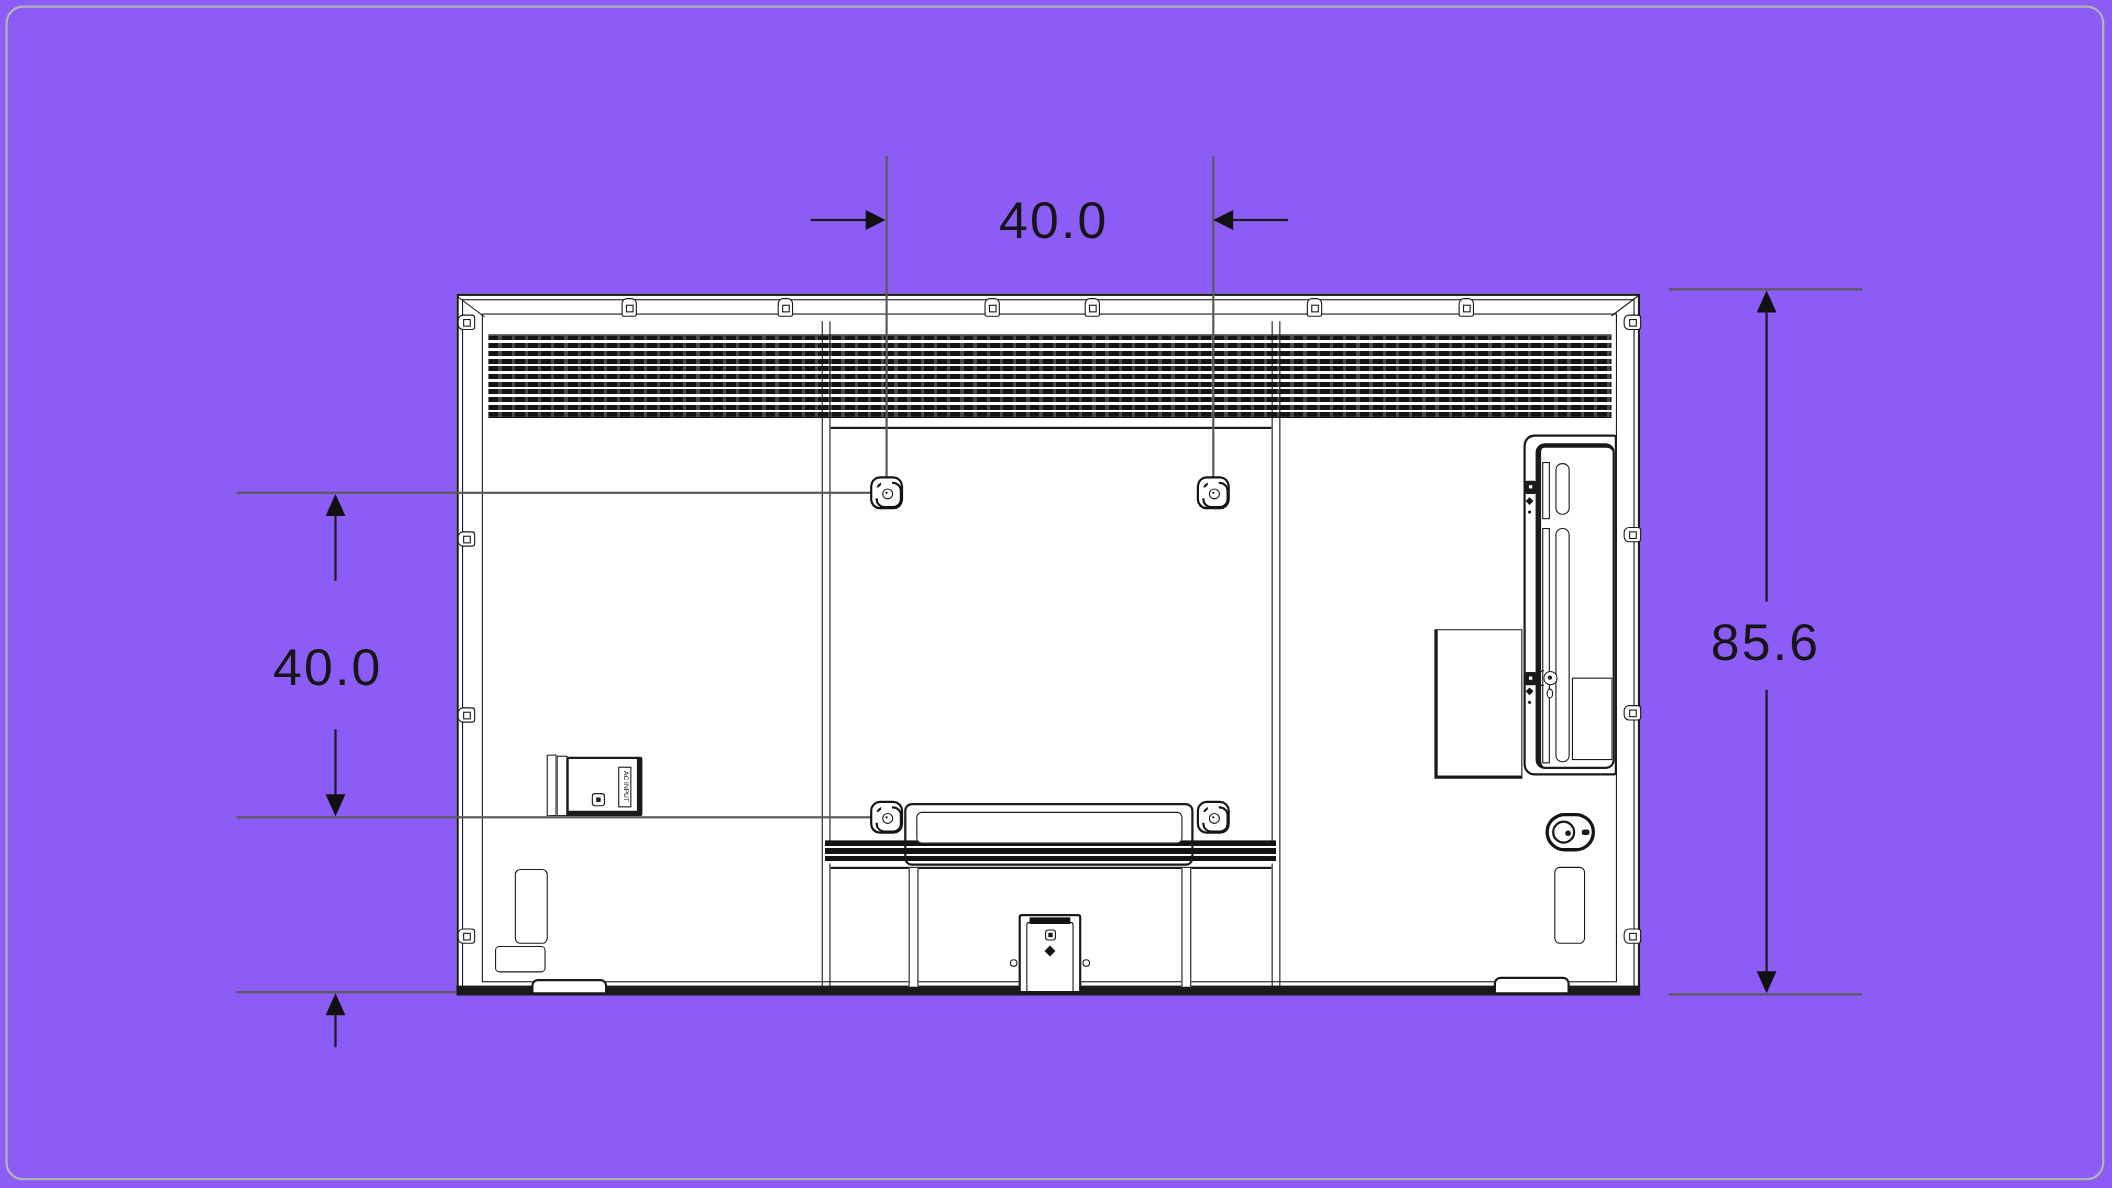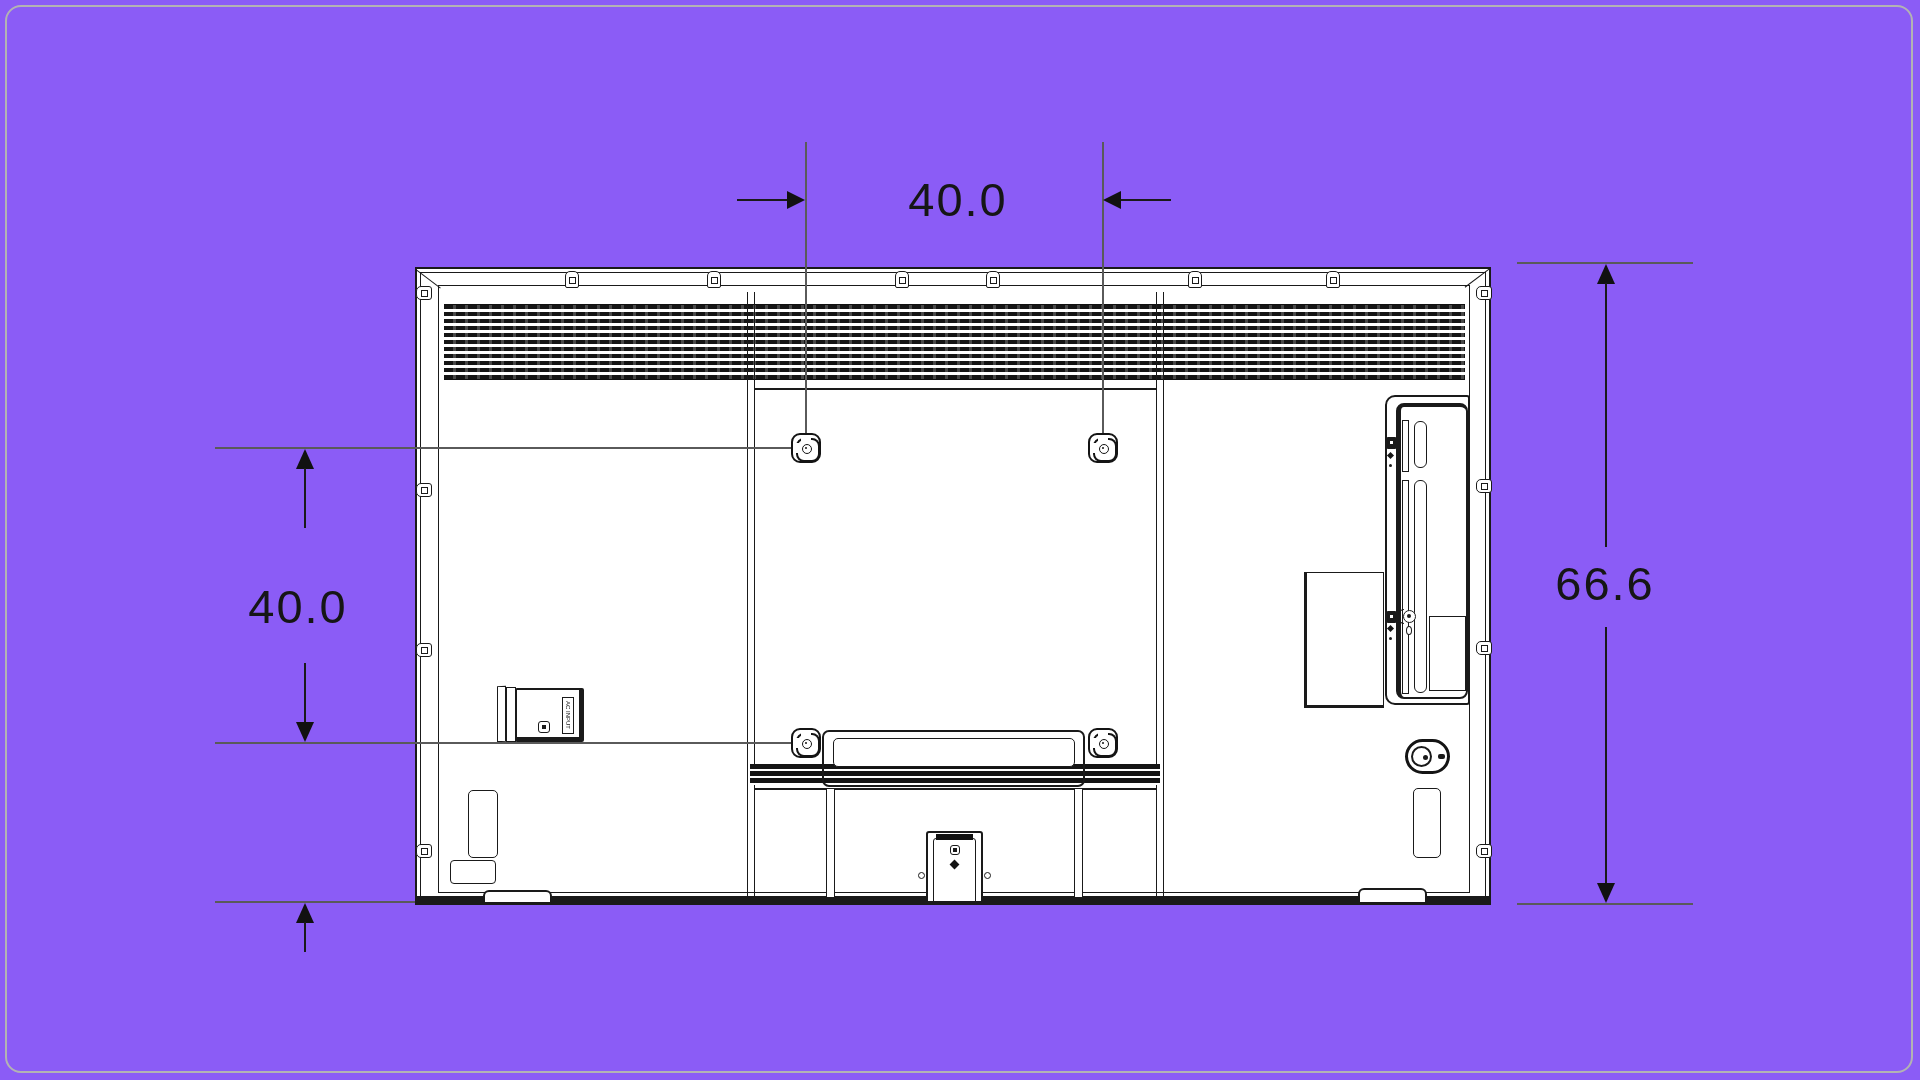--- a/index.html
+++ b/index.html
@@ -220,14 +220,14 @@
   <div class="abs ah ah-u" style="left:296px;top:903px;"></div>
   <div class="abs ln" style="left:304px;top:922px;width:2px;height:30px;"></div>
 
   <div class="abs ah ah-u" style="left:1597px;top:264px;"></div>
   <div class="abs ln" style="left:1605px;top:283px;width:2px;height:264px;"></div>
   <div class="abs ln" style="left:1605px;top:627px;width:2px;height:258px;"></div>
   <div class="abs ah ah-d" style="left:1597px;top:883px;"></div>
 
   <div class="abs dim-txt" style="left:873px;top:174px;">40.0</div>
   <div class="abs dim-txt" style="left:213px;top:581px;">40.0</div>
-  <div class="abs dim-txt" style="left:1520px;top:558px;">66.6</div>
+  <div class="abs dim-txt" style="left:1520px;top:558px;">85.6</div>
 </div>
 
 </body></html>

